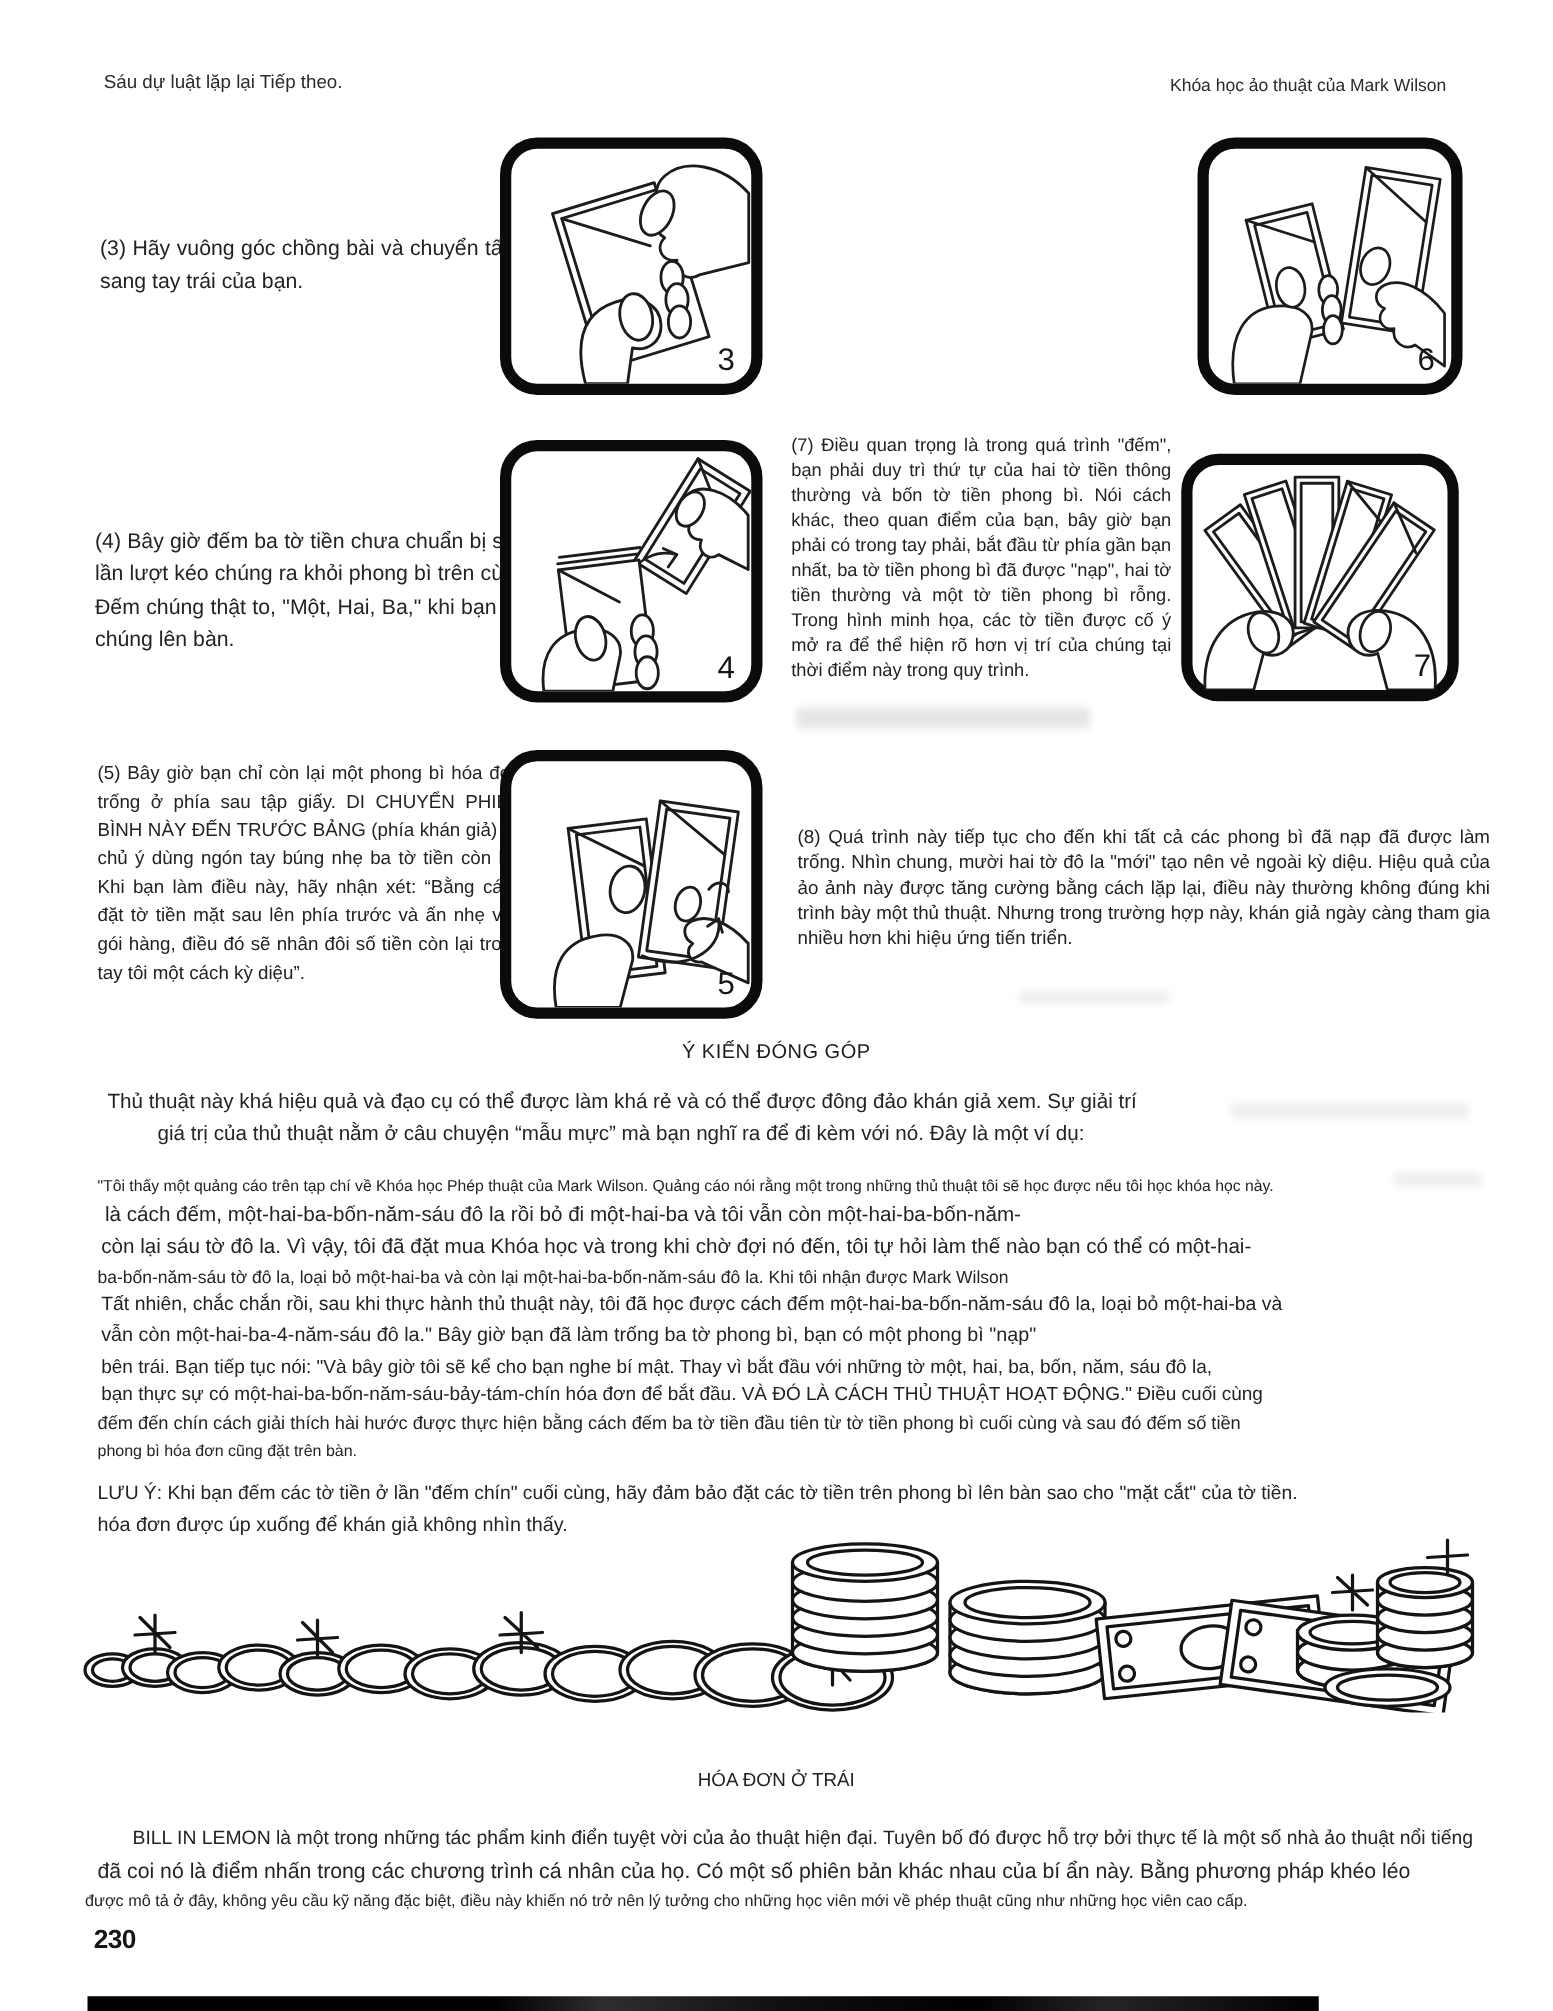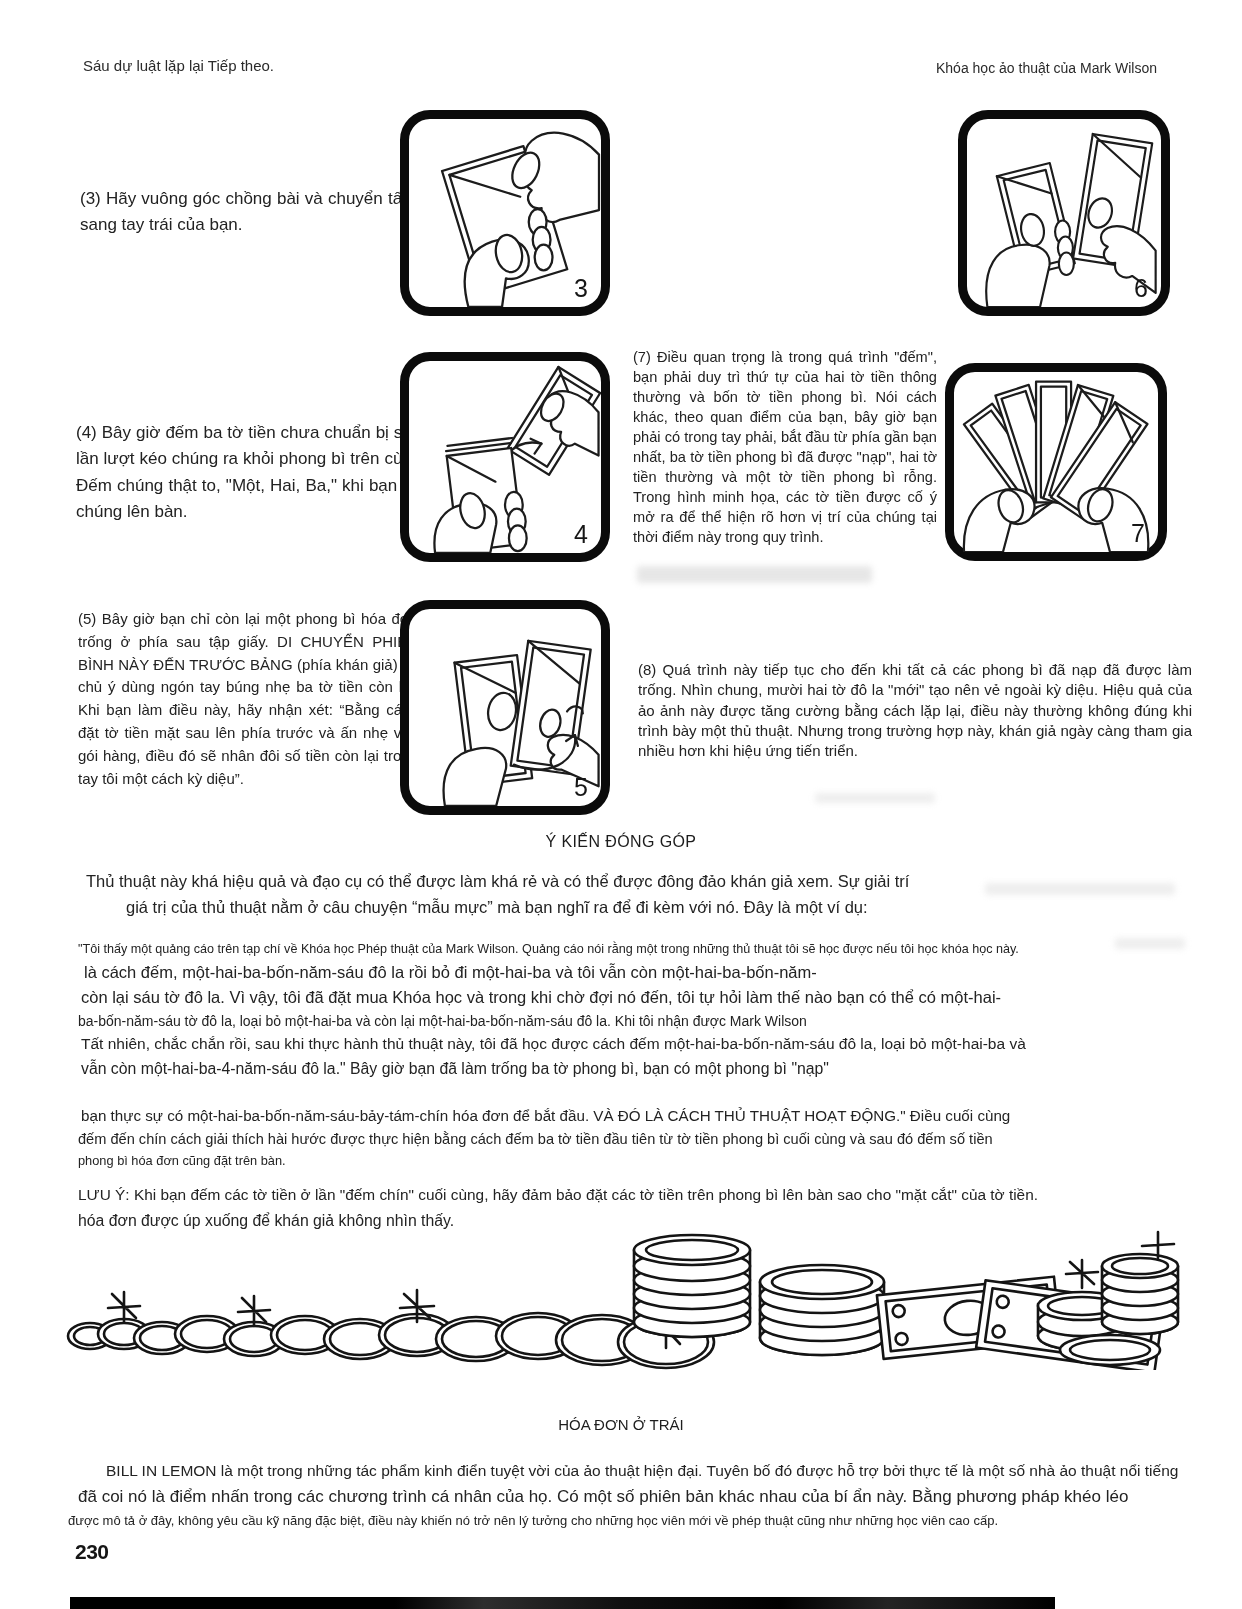--- a/index.html
+++ b/index.html
@@ -187,20 +187,21 @@
 
   <div class="line" style="left:86px; top:872px; font-size:16.5px;">Thủ thuật này khá hiệu quả và đạo cụ có thể được làm khá rẻ và có thể được đông đảo khán giả xem. Sự giải trí</div>
   <div class="line" style="left:86px; top:898px; font-size:16.5px;margin-left:40px;">giá trị của thủ thuật nằm ở câu chuyện “mẫu mực” mà bạn nghĩ ra để đi kèm với nó. Đây là một ví dụ:</div>
 
   <div class="line" style="left:78px; top:942px;  font-size:12.6px;">"Tôi thấy một quảng cáo trên tạp chí về Khóa học Phép thuật của Mark Wilson. Quảng cáo nói rằng một trong những thủ thuật tôi sẽ học được nếu tôi học khóa học này.</div>
   <div class="line" style="left:84px; top:963px;  font-size:16.5px;">là cách đếm, một-hai-ba-bốn-năm-sáu đô la rồi bỏ đi một-hai-ba và tôi vẫn còn một-hai-ba-bốn-năm-</div>
   <div class="line" style="left:81px; top:988px;  font-size:16.5px;">còn lại sáu tờ đô la. Vì vậy, tôi đã đặt mua Khóa học và trong khi chờ đợi nó đến, tôi tự hỏi làm thế nào bạn có thể có một-hai-</div>
   <div class="line" style="left:78px; top:1013px; font-size:14px;">ba-bốn-năm-sáu tờ đô la, loại bỏ một-hai-ba và còn lại một-hai-ba-bốn-năm-sáu đô la. Khi tôi nhận được Mark Wilson</div>
   <div class="line" style="left:81px; top:1035px; font-size:15.5px;">Tất nhiên, chắc chắn rồi, sau khi thực hành thủ thuật này, tôi đã học được cách đếm một-hai-ba-bốn-năm-sáu đô la, loại bỏ một-hai-ba và</div>
   <div class="line" style="left:81px; top:1060px; font-size:15.8px;">vẫn còn một-hai-ba-4-năm-sáu đô la." Bây giờ bạn đã làm trống ba tờ phong bì, bạn có một phong bì "nạp"</div>
+  <div class="line" style="left:81px; top:1085px; font-size:15.2px;">bên trái. Bạn tiếp tục nói: "Và bây giờ tôi sẽ kể cho bạn nghe bí mật. Thay vì bắt đầu với những tờ một, hai, ba, bốn, năm, sáu đô la,</div>
   <div class="line" style="left:81px; top:1107px; font-size:15.2px;">bạn thực sự có một-hai-ba-bốn-năm-sáu-bảy-tám-chín hóa đơn để bắt đầu. VÀ ĐÓ LÀ CÁCH THỦ THUẬT HOẠT ĐỘNG." Điều cuối cùng</div>
   <div class="line" style="left:78px; top:1131px; font-size:14.6px;">đếm đến chín cách giải thích hài hước được thực hiện bằng cách đếm ba tờ tiền đầu tiên từ tờ tiền phong bì cuối cùng và sau đó đếm số tiền</div>
   <div class="line" style="left:78px; top:1153px; font-size:12.8px;">phong bì hóa đơn cũng đặt trên bàn.</div>
 
   <div class="line" style="left:78px; top:1186px; font-size:15.4px;">LƯU Ý: Khi bạn đếm các tờ tiền ở lần "đếm chín" cuối cùng, hãy đảm bảo đặt các tờ tiền trên phong bì lên bàn sao cho "mặt cắt" của tờ tiền.</div>
   <div class="line" style="left:78px; top:1212px; font-size:15.8px;">hóa đơn được úp xuống để khán giả không nhìn thấy.</div>
 
   <svg class="money" viewBox="0 0 1122 152">
     <g class="ink2">
 

